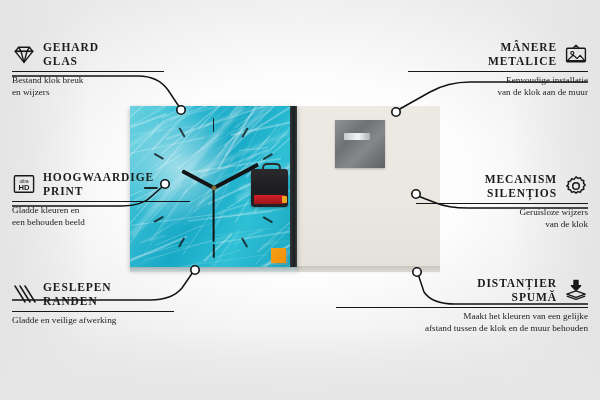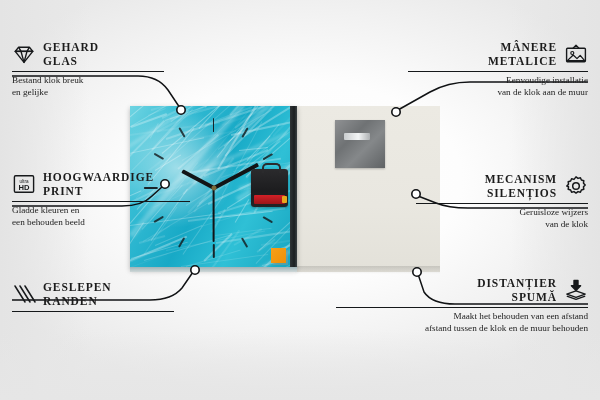--- a/index.html
+++ b/index.html
@@ -286,21 +286,21 @@
               <path d="M3.2 9.4 H20.8"></path>
             </g>
           </svg>
       </span>
       <span class="title">
         <span>GEHARD</span><br><span>GLAS</span>
       </span>
     </div>
     <div class="rule" style="width:152px;"></div>
     <div class="sub">
-      <span>Bestand klok breuk</span><br><span>en gelijke</span>
+      <span>Bestand klok breuk</span><br><span>en wijzers</span>
     </div>
   </div>
 
   <div class="feat left" style="left:12px;top:170px;width:186px;">
     <div class="head">
       <span class="ico">
         <svg viewBox="0 0 24 24">
           <rect x="2.4" y="3.8" width="19.2" height="16.4" rx="1.2" fill="none" stroke="#17191b" stroke-width="1.4"></rect>
           <text x="12" y="11" text-anchor="middle" font-family="Liberation Sans, sans-serif" font-size="4.6" fill="#17191b">ultra</text>
           <text x="12" y="18.2" text-anchor="middle" font-family="Liberation Sans, sans-serif" font-size="7.6" font-weight="bold" fill="#17191b">HD</text>
@@ -325,20 +325,23 @@
               <line x1="8" y1="4" x2="18" y2="20"></line>
           <line x1="13" y1="4" x2="23" y2="20"></line>
             </g>
           </svg>
       </span>
       <span class="title">
         <span>GESLEPEN</span><br><span>RANDEN</span>
       </span>
     </div>
     <div class="rule" style="width:162px;"></div>
+    <div class="sub">
+      <span>Gladde en veilige afwerking</span>
+    </div>
   </div>
 
   <div class="feat right" style="right:12px;top:40px;width:180px;">
     <div class="head">
       <span class="title">
         <span>MÂNERE</span><br><span>METALICE</span>
       </span>
       <span class="ico">
         <svg viewBox="0 0 24 24">
           <rect x="2.6" y="6.2" width="18.8" height="13.6" rx="1" fill="none" stroke="#17191b" stroke-width="1.4"></rect>
@@ -384,16 +387,16 @@
             <g fill="none" stroke="#17191b" stroke-width="1.4" stroke-linejoin="round">
           <path d="M10 2.4 h4 v5.4 h2.6 L12 12.6 7.4 7.8 H10 Z" fill="#17191b"></path>
           <path d="M12 12.9 L21.2 16.1 L12 19.3 L2.8 16.1 Z"></path>
           <path d="M2.8 18.2 L12 21.4 L21.2 18.2"></path>
             </g>
           </svg>
       </span>
     </div>
     <div class="rule" style="width:252px;margin-left:auto;"></div>
     <div class="sub">
-      <span>Maakt het behouden van een afstand</span><br><span>afstand tussen de klok en de muur behouden</span>
+      <span>Maakt het kleuren van een gelijke</span><br><span>afstand tussen de klok en de muur behouden</span>
     </div>
   </div>
 </div>
 
 </body></html>

